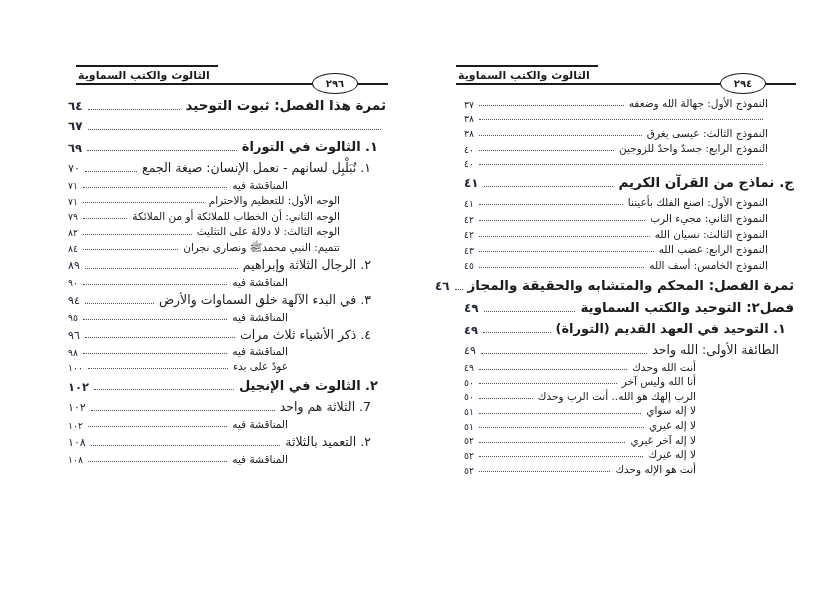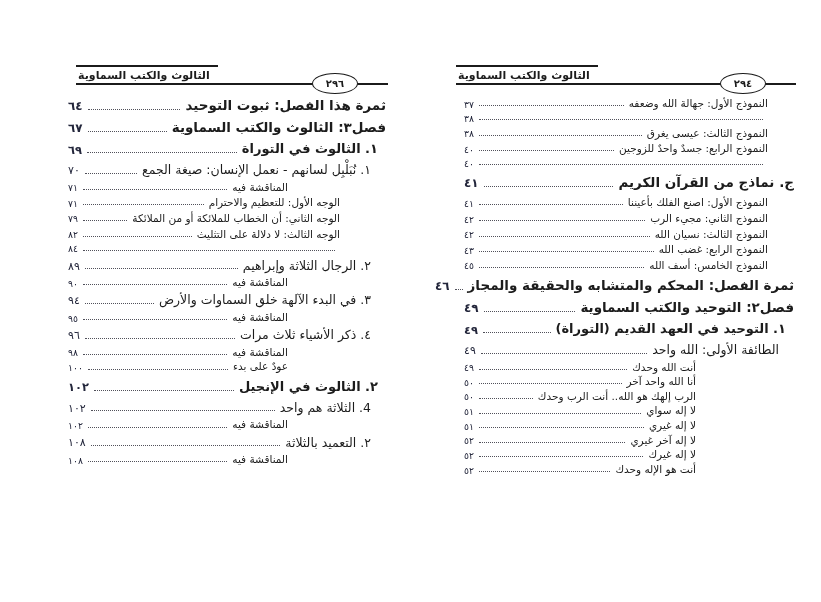--- a/index.html
+++ b/index.html
@@ -67,21 +67,20 @@
         <span>٢٩٦</span>
       </span>
     </header>
     <div class="toc">
         <div class="row lvl0">
     <span class="t">ثمرة هذا الفصل: ثبوت التوحيد</span>
     <span class="dots"></span>
     <span class="n">٦٤</span>
   </div>
         <div class="row lvl0">
-    <span class="t">فصل٣: الثالوث والكتب السماوية</span>
     <span class="dots"></span>
     <span class="n">٦٧</span>
   </div>
         <div class="row lvl1">
     <span class="t">١. الثالوث في التوراة</span>
     <span class="dots"></span>
     <span class="n">٦٩</span>
   </div>
         <div class="row lvl2">
     <span class="t">١. نُبَلْبِل لسانهم - نعمل الإنسان: صيغة الجمع</span>
@@ -102,20 +101,21 @@
     <span class="t">الوجه الثاني: أن الخطاب للملائكة أو من الملائكة</span>
     <span class="dots"></span>
     <span class="n">٧٩</span>
   </div>
         <div class="row lvl4">
     <span class="t">الوجه الثالث: لا دلالة على التثليث</span>
     <span class="dots"></span>
     <span class="n">٨٢</span>
   </div>
         <div class="row lvl4">
+    <span class="t">تتميم: النبي محمدﷺ ونصارى نجران</span>
     <span class="dots"></span>
     <span class="n">٨٤</span>
   </div>
         <div class="row lvl2">
     <span class="t">٢. الرجال الثلاثة وإبراهيم</span>
     <span class="dots"></span>
     <span class="n">٨٩</span>
   </div>
         <div class="row lvl5">
     <span class="t">المناقشة فيه</span>
@@ -146,21 +146,21 @@
     <span class="t">عودٌ على بدء</span>
     <span class="dots"></span>
     <span class="n">١٠٠</span>
   </div>
         <div class="row lvl1">
     <span class="t">٢. الثالوث في الإنجيل</span>
     <span class="dots"></span>
     <span class="n">١٠٢</span>
   </div>
         <div class="row lvl2">
-    <span class="t">4. الثلاثة هم واحد</span>
+    <span class="t">7. الثلاثة هم واحد</span>
     <span class="dots"></span>
     <span class="n">١٠٢</span>
   </div>
         <div class="row lvl5">
     <span class="t">المناقشة فيه</span>
     <span class="dots"></span>
     <span class="n">١٠٢</span>
   </div>
         <div class="row lvl2">
     <span class="t">٢. التعميد بالثلاثة</span>
@@ -256,21 +256,21 @@
     <span class="t">الطائفة الأولى: الله واحد</span>
     <span class="dots"></span>
     <span class="n">٤٩</span>
   </div>
         <div class="row lvl5">
     <span class="t">أنت الله وحدك</span>
     <span class="dots"></span>
     <span class="n">٤٩</span>
   </div>
         <div class="row lvl5">
-    <span class="t">أنا الله واحد آخر</span>
+    <span class="t">أنا الله وليس آخر</span>
     <span class="dots"></span>
     <span class="n">٥٠</span>
   </div>
         <div class="row lvl5">
     <span class="t">الرب إلهك هو الله.. أنت الرب وحدك</span>
     <span class="dots"></span>
     <span class="n">٥٠</span>
   </div>
         <div class="row lvl5">
     <span class="t">لا إله سواي</span>

